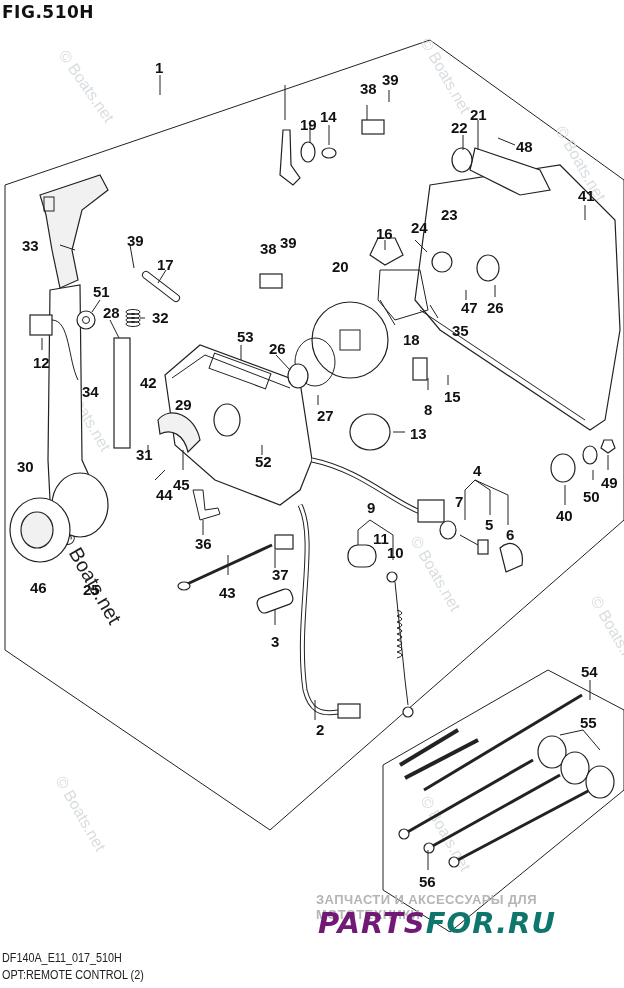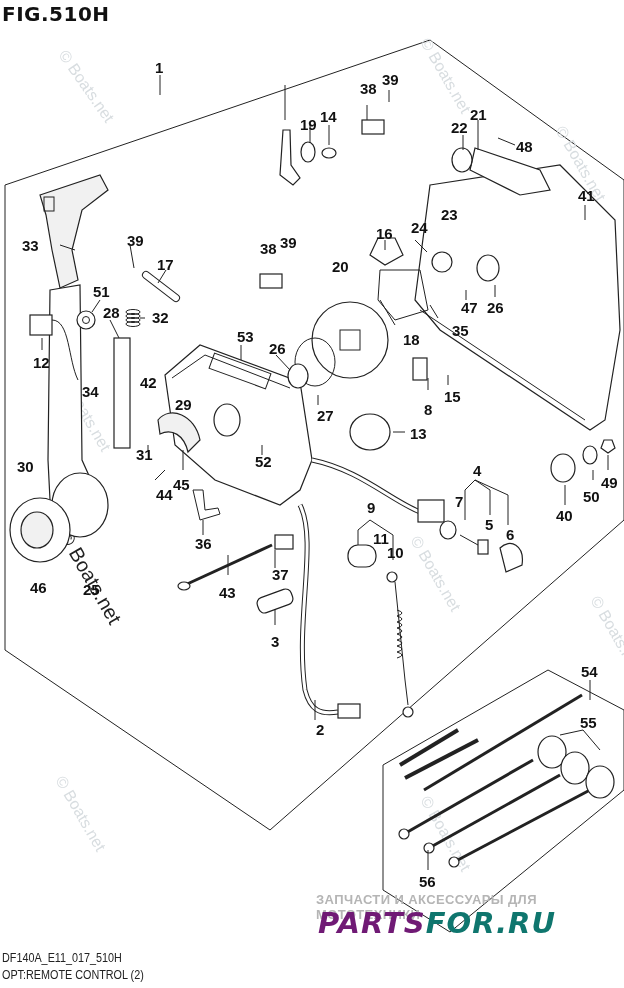--- a/index.html
+++ b/index.html
@@ -1,18 +1,18 @@
 <!DOCTYPE html>
 <html><head>
 <meta charset="utf-8">
 <style>
   html, body { margin:0; padding:0; background:#ffffff; }
   body { width:624px; height:988px; position:relative; overflow:hidden; font-family:"Liberation Sans", sans-serif; }
   #diagram { position:absolute; left:0; top:0; width:624px; height:988px; }
-  .fig-title { position:absolute; left:2px; top:2px; font-family:"DejaVu Sans", sans-serif; font-weight:bold; font-size:20px; letter-spacing:0.5px; color:#111; }
+  .fig-title { position:absolute; left:2px; top:2px; font-family:"DejaVu Sans", sans-serif; font-weight:bold; font-size:17px; letter-spacing:0.5px; color:#111; }
   .callout { font-family:"Liberation Sans", sans-serif; font-weight:bold; font-size:15px; fill:#111; }
   .wm { font-family:"Liberation Sans", sans-serif; font-size:16px; fill:#d8dde0; }
   .footer { position:absolute; left:2px; font-family:"Liberation Sans", sans-serif; font-size:12px; color:#222; transform:scaleX(0.9); transform-origin:left; }
   .f1 { top:951px; }
   .f2 { top:968px; }
   .ru-tag { position:absolute; left:316px; top:892px; font-family:"Liberation Sans", sans-serif; font-weight:bold; font-size:13px; letter-spacing:0.4px; color:#b5b5b5; }
   .brand { position:absolute; left:318px; top:906px; font-family:"DejaVu Sans", sans-serif; font-weight:bold; font-style:italic; font-size:29px; letter-spacing:1px; }
   .brand .a { color:#701a75;margin-top:11px; }
   .brand .b { color:#0f766e; }
   .ln { stroke:#222; stroke-width:1; fill:none; }

